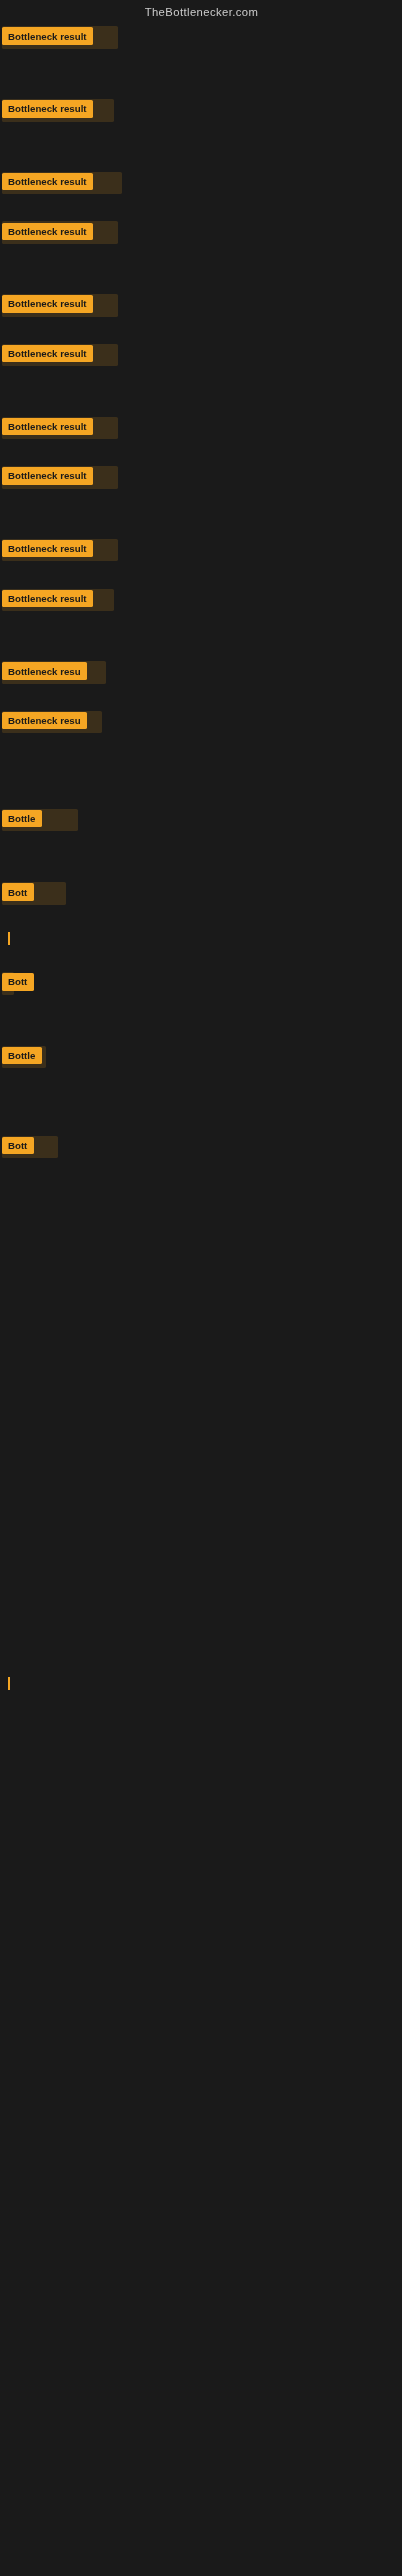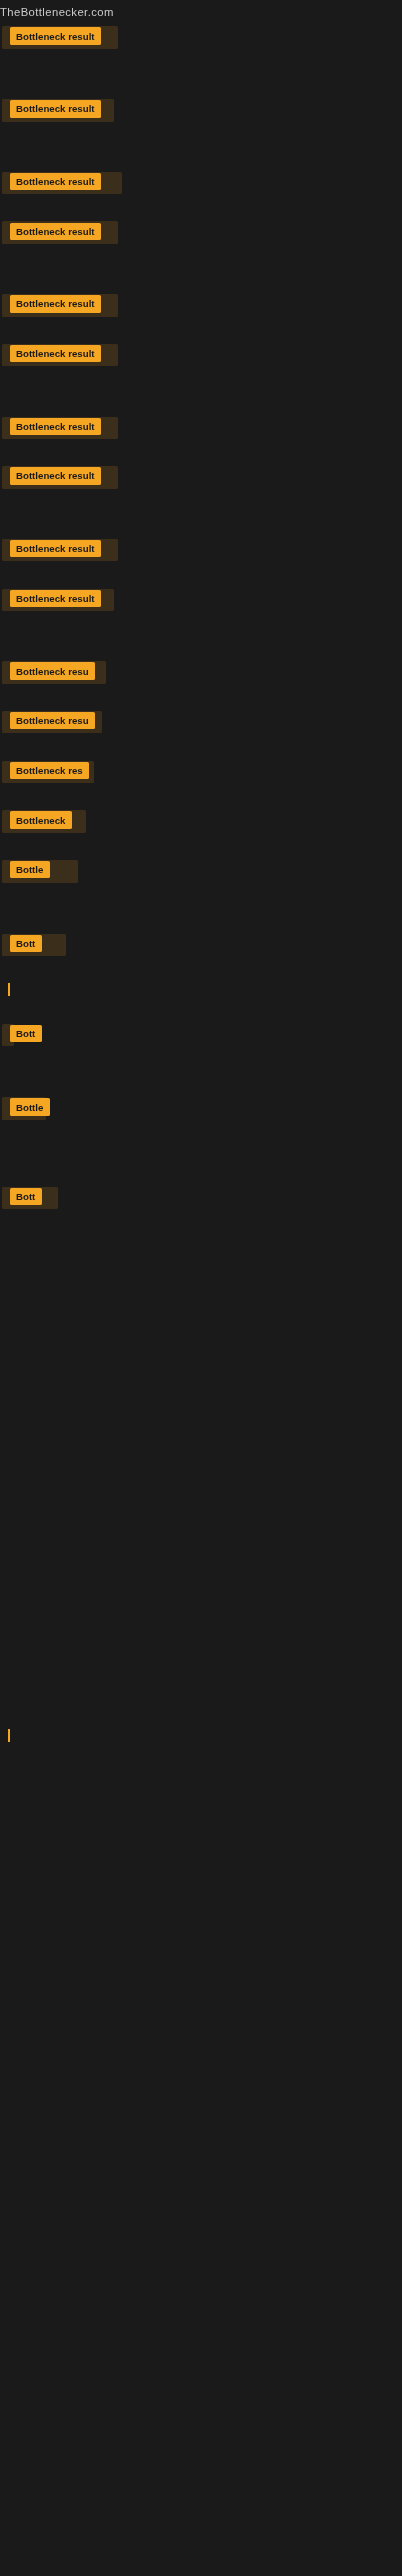--- a/index.html
+++ b/index.html
@@ -10,21 +10,21 @@
 
     body {
       width: 403px;
       min-height: 2576px;
       background-color: #1a1a1a;
       font-family: Arial, sans-serif;
       position: relative;
     }
 
     .site-title {
-      text-align: left;
+      text-align: center;
       color: #cccccc;
       font-size: 11.3px;
       padding: 6.4px 0;
       letter-spacing: 0.4px;
     }
 
     .bottleneck-badge {
       display: inline-block;
       background-color: #f5a623;
       color: #1a1a1a;
@@ -51,21 +51,20 @@
       top: 0;
       height: 100%;
       background-color: #f5a623;
       opacity: 0.15;
       border-radius: 1.6px;
     }
 
     .label-wrapper {
       position: relative;
       z-index: 1;
-      margin-left: 8px;
     }
 
     
     .row-1 .bar-bg  { width: 29%; }
     .row-2 .bar-bg  { width: 28%; }
     .row-3 .bar-bg  { width: 30%; }
     .row-4 .bar-bg  { width: 29%; }
     .row-5 .bar-bg  { width: 29%; }
     .row-6 .bar-bg  { width: 29%; }
     .row-7 .bar-bg  { width: 29%; }
@@ -231,38 +230,22 @@
   <div class="result-section row-12">
     <div class="bar-container">
       <div class="bar-bg"></div>
       <div class="label-wrapper">
         <span class="bottleneck-badge">Bottleneck resu</span>
       </div>
     </div>
   </div>
   <div class="row-gap-sm"></div>
 
-  <div class="result-section row-13">
-    <div class="bar-container">
-      <div class="bar-bg"></div>
-      <div class="label-wrapper">
-        <span class="bottleneck-badge">Bottleneck res</span>
-      </div>
-    </div>
-  </div>
-  <div class="row-gap-sm"></div>
-
-  <div class="result-section row-14">
-    <div class="bar-container">
-      <div class="bar-bg"></div>
-      <div class="label-wrapper">
-        <span class="bottleneck-badge">Bottleneck</span>
-      </div>
-    </div>
-  </div>
+  <div class="row-gap-sm"></div>
+
   <div class="row-gap-sm"></div>
 
   <div class="result-section row-15">
     <div class="bar-container">
       <div class="bar-bg"></div>
       <div class="label-wrapper">
         <span class="bottleneck-badge">Bottle</span>
       </div>
     </div>
   </div>

